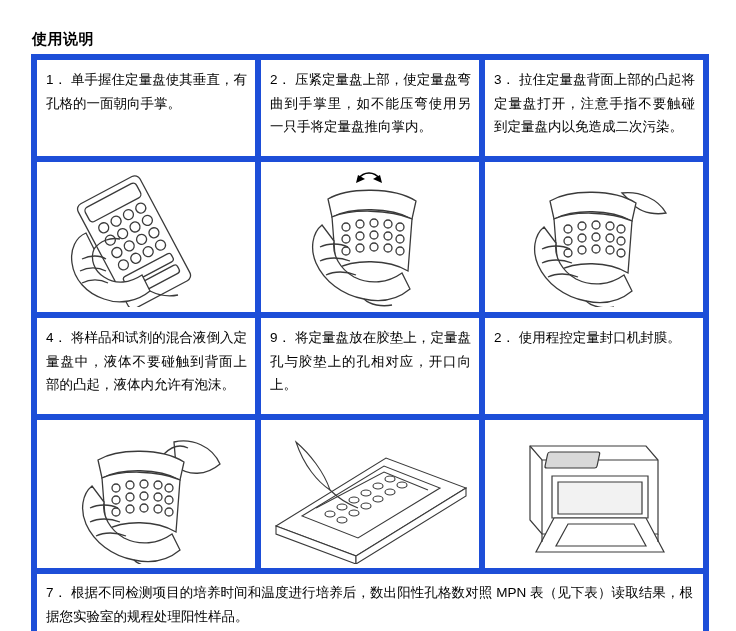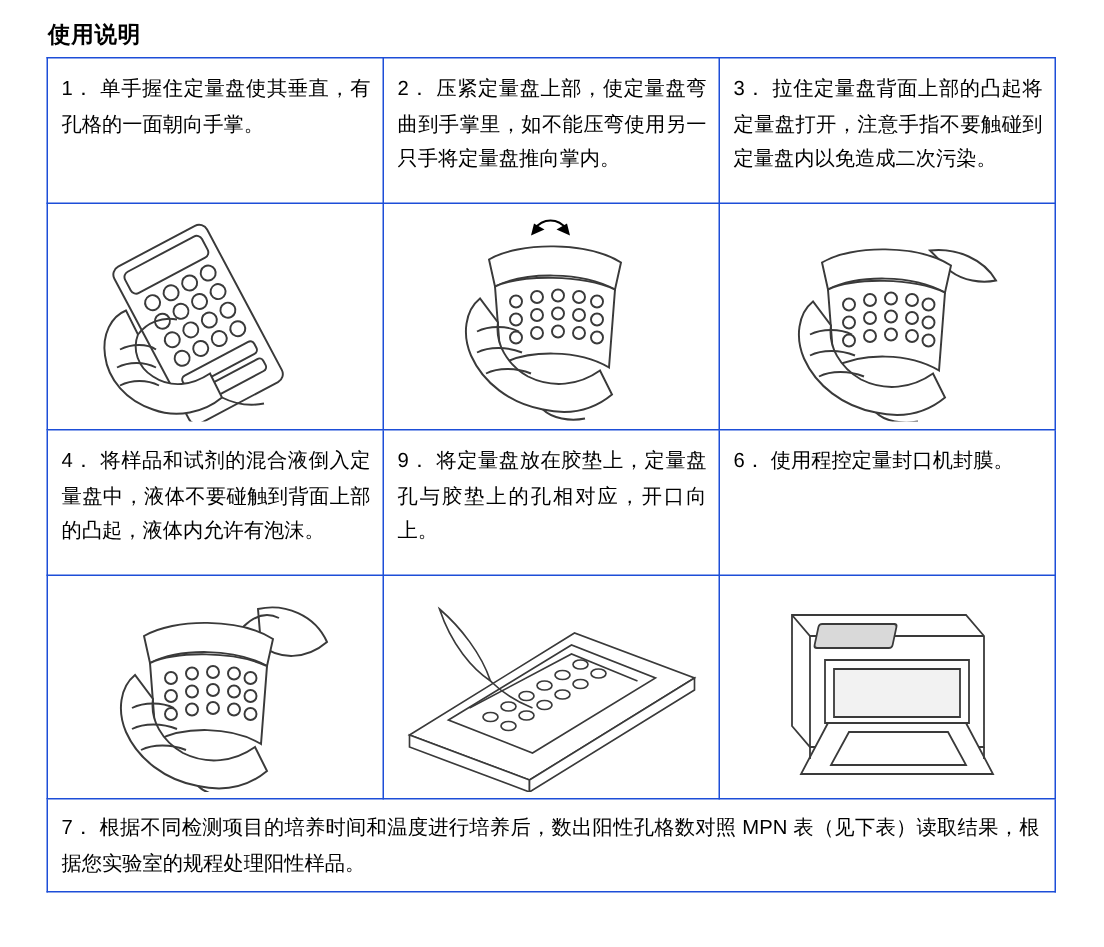--- a/index.html
+++ b/index.html
@@ -10,42 +10,42 @@
   body {
     width: 736px;
     height: 631px;
     font-family: "Liberation Sans", sans-serif;
     color: #000000;
     position: relative;
     overflow: hidden;
   }
   .page {
     position: absolute;
-    left: 0; top: 0;
+    left: 0; top: 16px;
     width: 736px;
     height: 501px;
   }
   .doc-title {
     position: absolute;
     left: 32px;
     top: 14px;
     font-size: 15px;
     font-weight: bold;
     letter-spacing: 0.5px;
   }
   table.steps {
     position: absolute;
     left: 31px;
     top: 38px;
     width: 672px;
     border-collapse: collapse;
     table-layout: fixed;
   }
   table.steps td {
-    border: 1px solid #1d4ed8;
+    border: 6px solid #1d4ed8;
     vertical-align: top;
     padding: 0;
   }
   .cell-text {
     padding: 8px 8px 8px 9px;
     font-size: 13.5px;
     line-height: 1.75;
     text-align: justify;
   }
   .text-row td { height: 96px; }
@@ -209,21 +209,21 @@
       </tr>
 
       <tr class="text-row">
         <td>
           <div class="cell-text">4． 将样品和试剂的混合液倒入定量盘中，液体不要碰触到背面上部的凸起，液体内允许有泡沫。</div>
         </td>
         <td>
           <div class="cell-text">9． 将定量盘放在胶垫上，定量盘孔与胶垫上的孔相对应，开口向上。</div>
         </td>
         <td>
-          <div class="cell-text">6． 使用程控定量封口机封膜。</div>
+          <div class="cell-text">2． 使用程控定量封口机封膜。</div>
         </td>
       </tr>
 
       <tr class="img-row row2">
         <td>
           <div class="figure">
             <svg width="200" height="140" viewBox="0 0 200 140" fill="none" stroke="#3a3a3a" stroke-width="1.3">
 
               <path d="M128 18 C146 14 166 22 174 40 C160 52 142 52 130 42 Z" fill="#ffffff" stroke="#3a3a3a"></path>
               <path d="M118 30 C126 22 134 20 142 24" stroke="#3a3a3a"></path>

